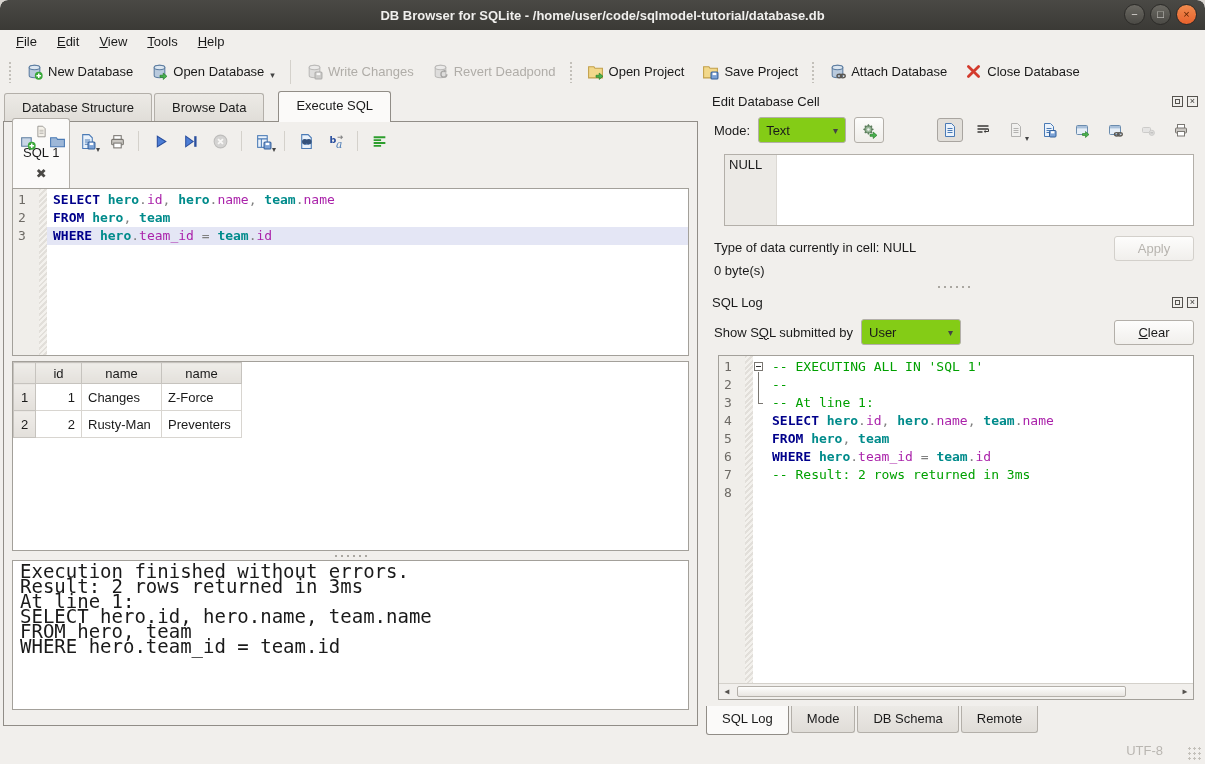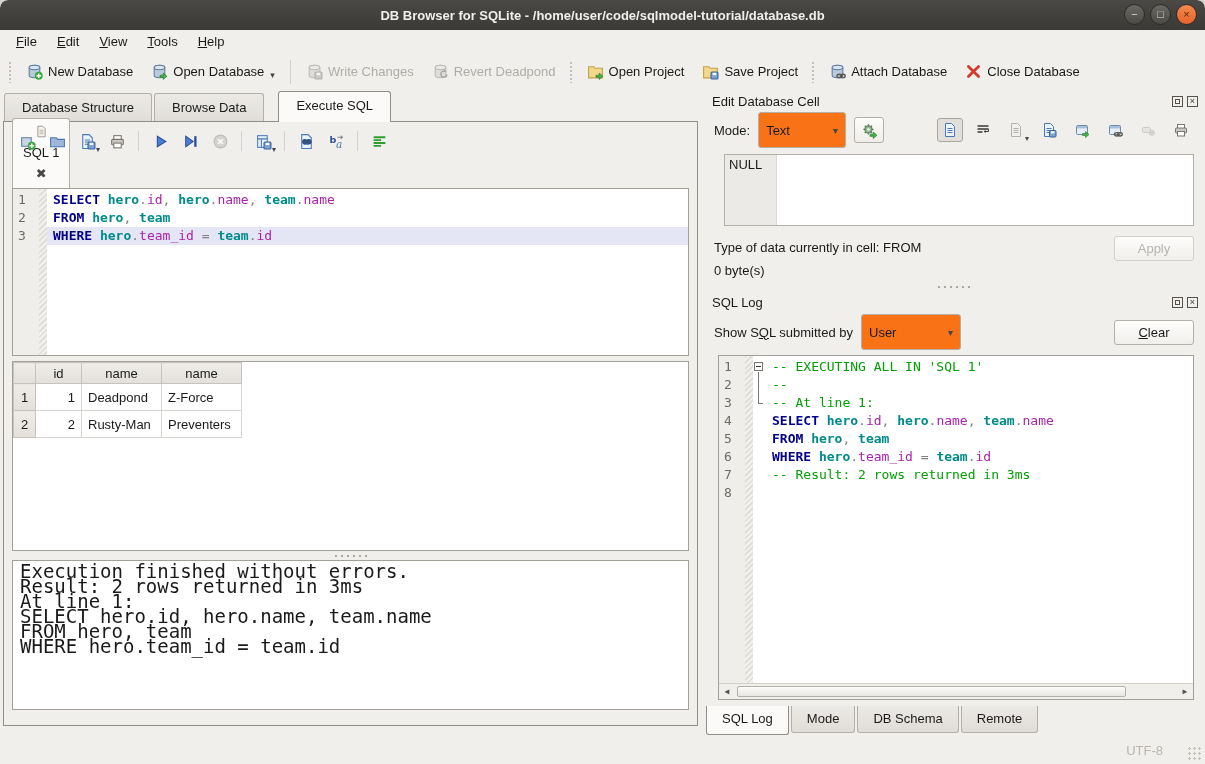--- a/index.html
+++ b/index.html
@@ -94,21 +94,21 @@
   .msgbox{margin:0 8px; height:150px; background:#fff; border:1px solid #a3a09a; padding:3px 7px;
     font-family:"DejaVu Sans Mono","Liberation Mono",monospace; font-size:19px; line-height:15px;}
 
   
   .dock{position:absolute; left:706px; top:90px; width:496px; height:646px; display:flex; flex-direction:column;}
   .panel-hdr{display:flex; align-items:center; height:22px; padding:0 4px 0 6px;}
   .panel-hdr .ptitle{flex:1;}
   .phbtn{width:11px; height:11px; border:1px solid #55524e; margin-left:4px; position:relative; background:var(--bg); font-size:9px; line-height:9px; text-align:center; color:#3a3936;}
   .phbtn.float::after{content:""; position:absolute; left:2px; top:2px; right:2px; bottom:2px; border:1px solid #55524e;}
   .mode-row{display:flex; align-items:center; height:36px; padding:0 8px 0 8px; gap:8px;}
-  .combo{display:flex; align-items:center; justify-content:space-between; background:#f97316; border:1px solid var(--border); border-radius:3px; height:36px; padding:0 7px;}
+  .combo{display:flex; align-items:center; justify-content:space-between; background:#84cc16; border:1px solid var(--border); border-radius:3px; height:26px; padding:0 7px;}
   .combo .dd{align-self:center; font-size:10px;}
   .sqbtn{width:30px; height:26px; border:1px solid var(--border); border-radius:3px; background:linear-gradient(#fdfdfc,#efede9); display:flex; align-items:center; justify-content:center;}
   .cell-icons{display:flex; align-items:center; gap:7px; margin-left:auto;}
   .cell-icons .itbtn.toggled{background:#e2dfda; border:1px solid #a9a5a0;}
   .cell-box{margin:6px 8px 0 18px; height:72px; border:1px solid var(--border); background:#fff; display:flex;}
   .cell-gutter{width:52px; background:#eceae6; border-right:1px solid #dcd9d4; padding:2px 4px;}
   .cell-info{display:flex; padding:10px 8px 0 8px;}
   .cell-info .infocol{flex:1; line-height:23px;}
   .btn{border:1px solid var(--border); border-radius:3px; background:linear-gradient(#fdfdfc,#f1efec); padding:4px 0; width:80px; text-align:center;}
   .btn.disabled{color:#b7b4af; border-color:#d3d0cb;}
@@ -400,21 +400,21 @@
               <th></th>
               <th>id</th>
               <th>name</th>
               <th>name</th>
             </tr>
           </thead>
         <tbody>
             <tr>
               <td class="rowhdr">1</td>
               <td class="numcell">1</td>
-              <td>Deadpond</td>
+              <td>Changes</td>
               <td>Z-Force</td>
             </tr>
             <tr>
               <td class="rowhdr">2</td>
               <td class="numcell">2</td>
               <td>Rusty-Man</td>
               <td>Preventers</td>
             </tr>
           </tbody>
       </table>
@@ -535,21 +535,21 @@
         </div>
     </div>
 
     <div class="cell-box">
       <div class="cell-gutter">NULL</div>
       <div style="flex:1"></div>
     </div>
 
     <div class="cell-info">
       <div class="infocol">
-        <div>Type of data currently in cell: FROM</div>
+        <div>Type of data currently in cell: NULL</div>
         <div>0 byte(s)</div>
       </div>
       <div class="btn disabled" style="align-self:flex-start">Apply</div>
     </div>
 
     <div class="hsplit">
         <div class="dots"></div>
       </div>
 
     <div class="panel-hdr">

